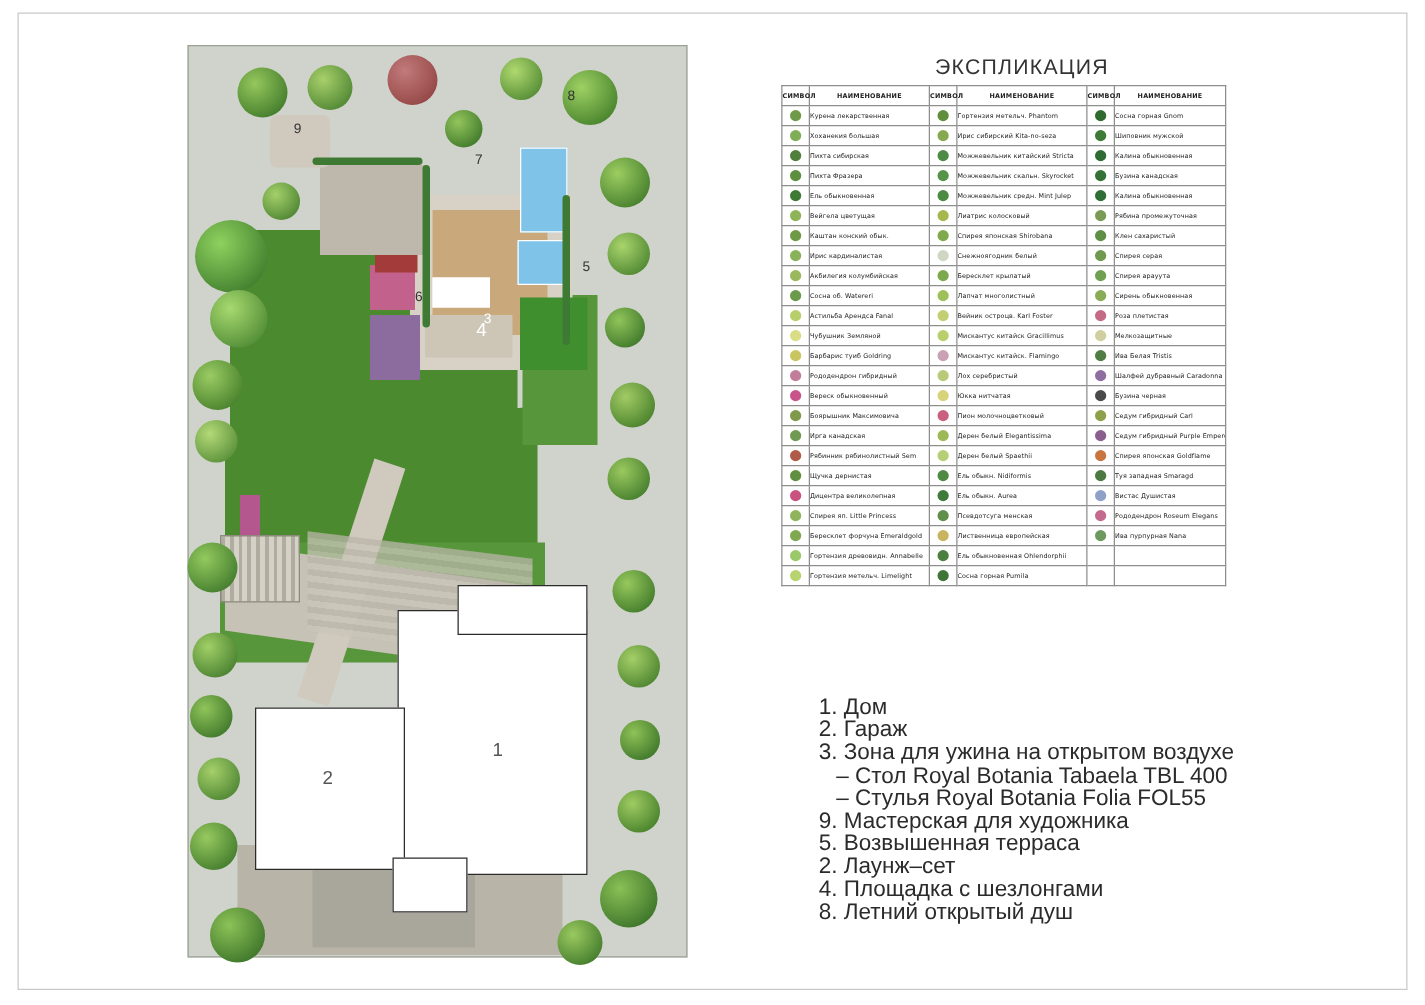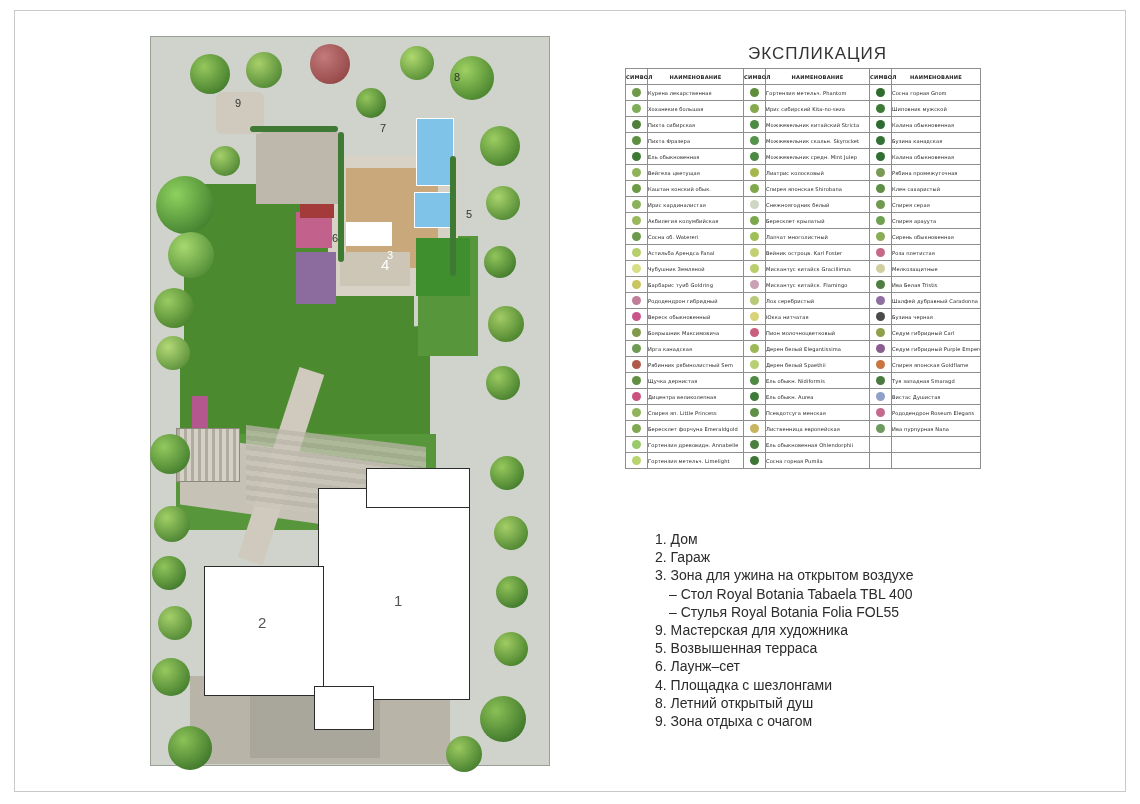--- a/index.html
+++ b/index.html
@@ -33,21 +33,21 @@
 
   
   #legend{position:absolute;left:625px;top:68px;width:355px;border-collapse:collapse;font-size:5.1px;table-layout:fixed;}
   #legend td,#legend th{border:1px solid #8e8e8e;padding:0;height:15px;vertical-align:middle;}
   #legend th{font-size:5.1px;font-weight:bold;text-align:center;letter-spacing:.2px;color:#222;background:#fff;}
   td.sym{width:22px;text-align:center;}
   td.nm{padding-left:3px;color:#1b1b1b;letter-spacing:.1px;white-space:nowrap;overflow:hidden;}
   .dot{display:inline-block;width:9px;height:9px;border-radius:50%;vertical-align:middle;}
 
   
-  #notes{position:absolute;left:655px;top:530px;width:380px;font-size:14px;line-height:18.2px;color:#2b2b2b;font-family:"Liberation Sans",sans-serif;}
+  #notes{position:absolute;left:655px;top:556px;width:380px;font-size:18px;line-height:18.2px;color:#2b2b2b;font-family:"Liberation Sans",sans-serif;}
   #notes .ln{white-space:pre;}
   #notes .sub{padding-left:14px;}
 </style>
 </head>
 <body>
 
 <div id="sheet">
   <div class="frame"></div>
 
   <div id="plan">
@@ -350,18 +350,17 @@
   </table>
 
   <div id="notes">
       <div class="ln">1. Дом</div>
       <div class="ln">2. Гараж</div>
       <div class="ln">3. Зона для ужина на открытом воздухе</div>
       <div class="ln sub">– Стол Royal Botania Tabaela TBL 400</div>
       <div class="ln sub">– Стулья Royal Botania Folia FOL55</div>
       <div class="ln">9. Мастерская для художника</div>
       <div class="ln">5. Возвышенная терраса</div>
-      <div class="ln">6. Лаунж–сет</div>
+      <div class="ln">2. Лаунж–сет</div>
       <div class="ln">4. Площадка с шезлонгами</div>
       <div class="ln">8. Летний открытый душ</div>
-      <div class="ln">9. Зона отдыха с очагом</div>
     </div>
 </div>
 
 </body></html>

